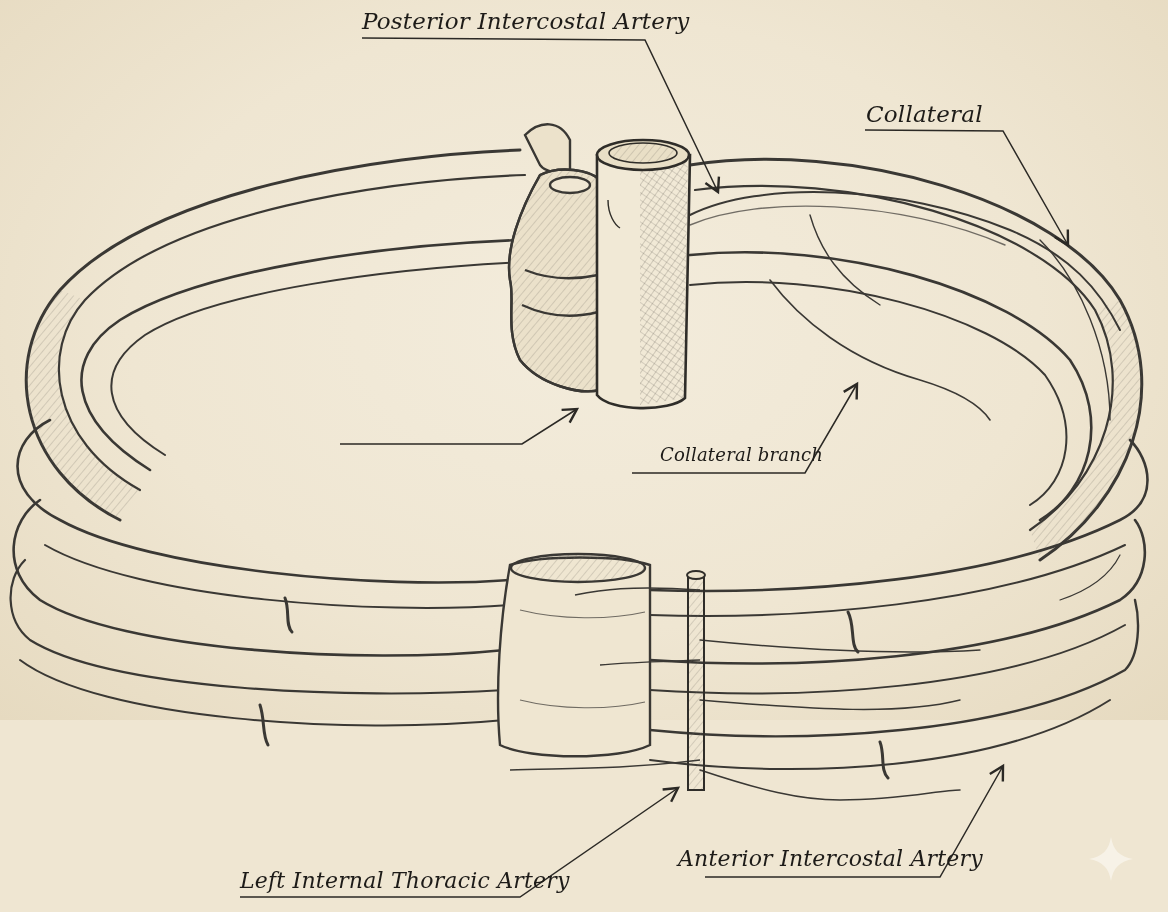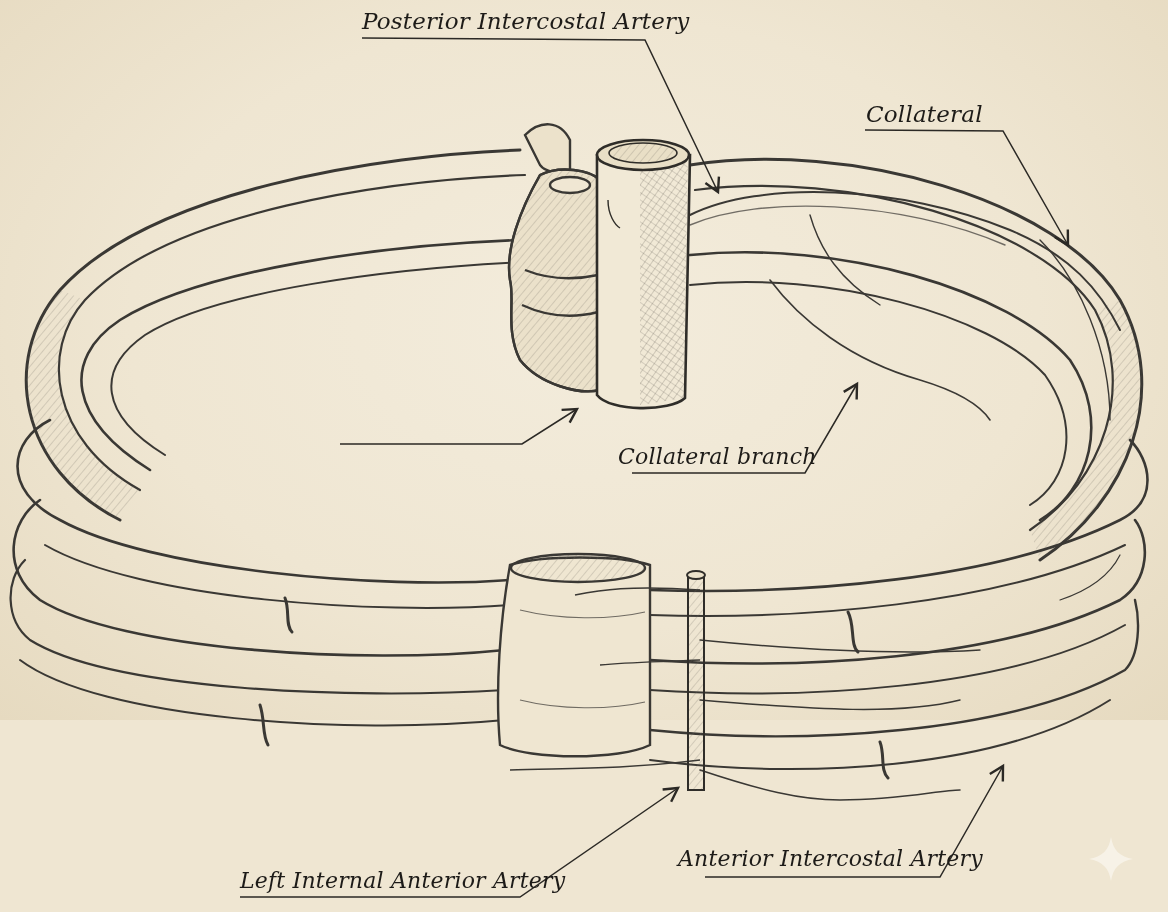--- a/index.html
+++ b/index.html
@@ -132,20 +132,20 @@
       <path d="M865,130 L1003,131 L1068,245" marker-end="url(#arrow)"></path>
       <path d="M340,444 L522,444 L577,409" marker-end="url(#arrow)"></path>
       <path d="M632,473 L805,473 L857,384" marker-end="url(#arrow)"></path>
       <path d="M240,897 L520,897 L678,788" marker-end="url(#arrow)"></path>
       <path d="M705,877 L940,877 L1003,766" marker-end="url(#arrow)"></path>
     </g>
   </svg>
 
   <div class="label" style="left:362px; top:8px;">Posterior Intercostal Artery</div>
   <div class="label" style="left:866px; top:101px;">Collateral</div>
-  <div class="label" style="left:618px; top:444px; font-size:22px;">Collateral branch</div>
-  <div class="label" style="left:240px; top:868px; font-size:22px;">Left Internal Anterior Artery</div>
+  <div class="label" style="left:660px; top:444px; font-size:18px;">Collateral branch</div>
+  <div class="label" style="left:240px; top:868px; font-size:22px;">Left Internal Thoracic Artery</div>
   <div class="label" style="left:678px; top:846px; font-size:22px;">Anterior Intercostal Artery</div>
 
   <svg class="sparkle" viewBox="0 0 46 46">
     <path d="M23,1 C25,14 32,21 45,23 C32,25 25,32 23,45 C21,32 14,25 1,23 C14,21 21,14 23,1 Z" fill="#f7f2e7"></path>
   </svg>
 </div>
 
 </body></html>

